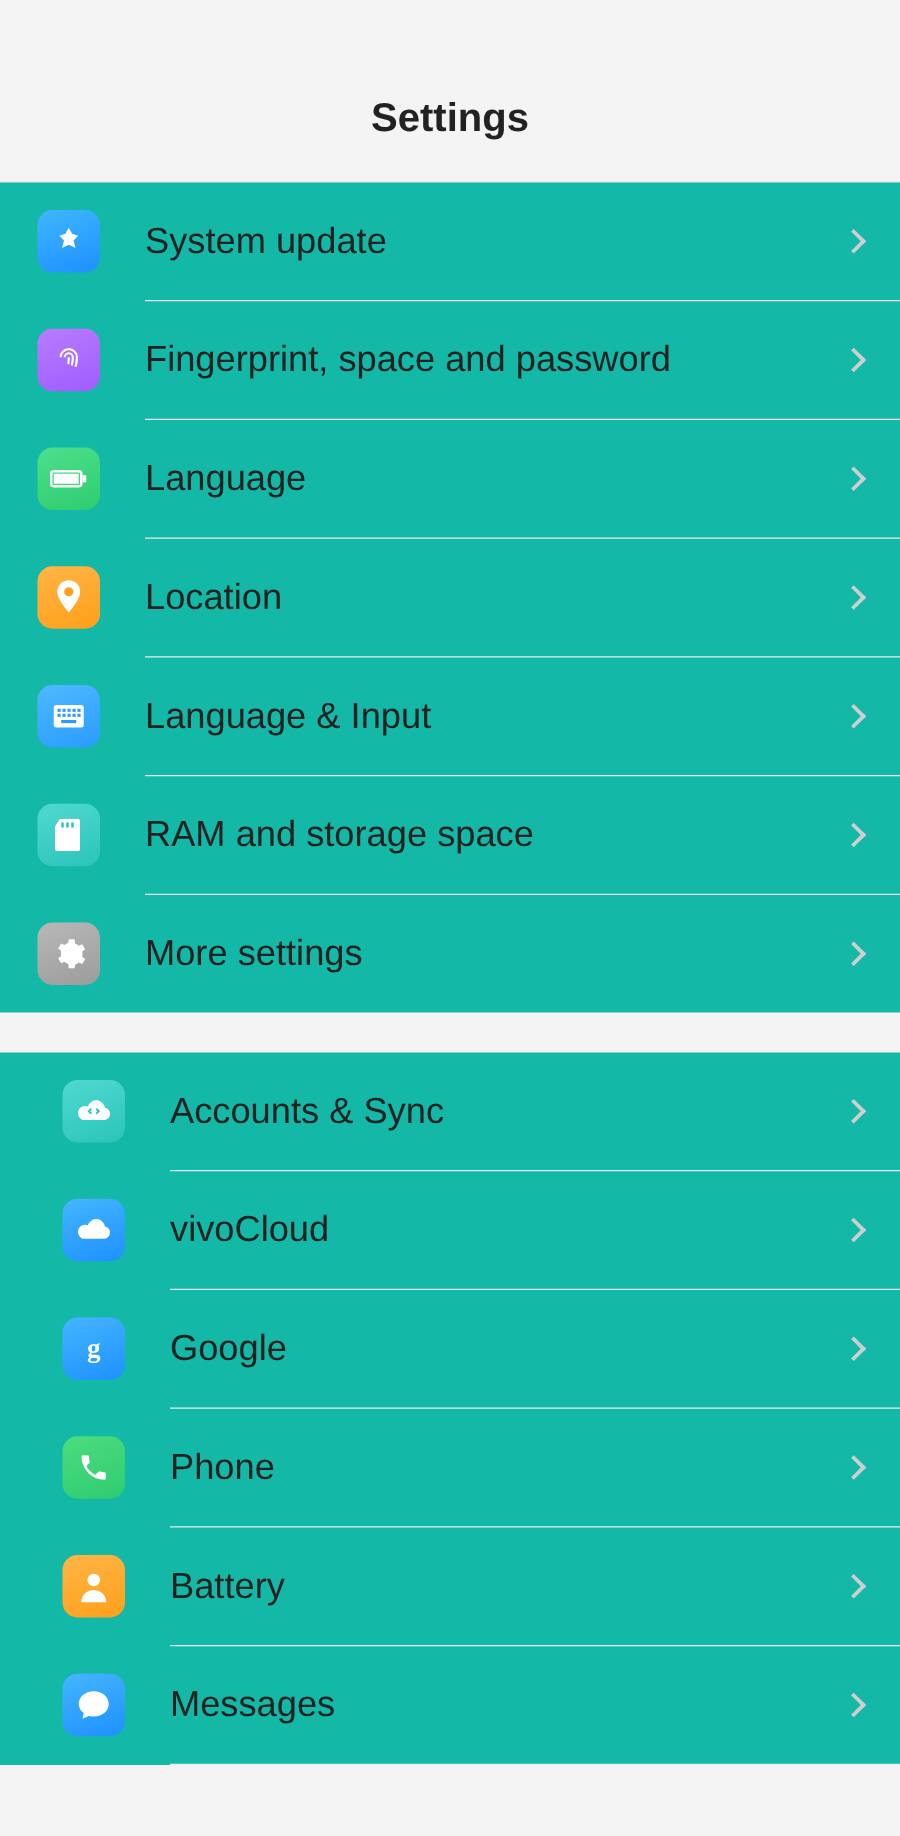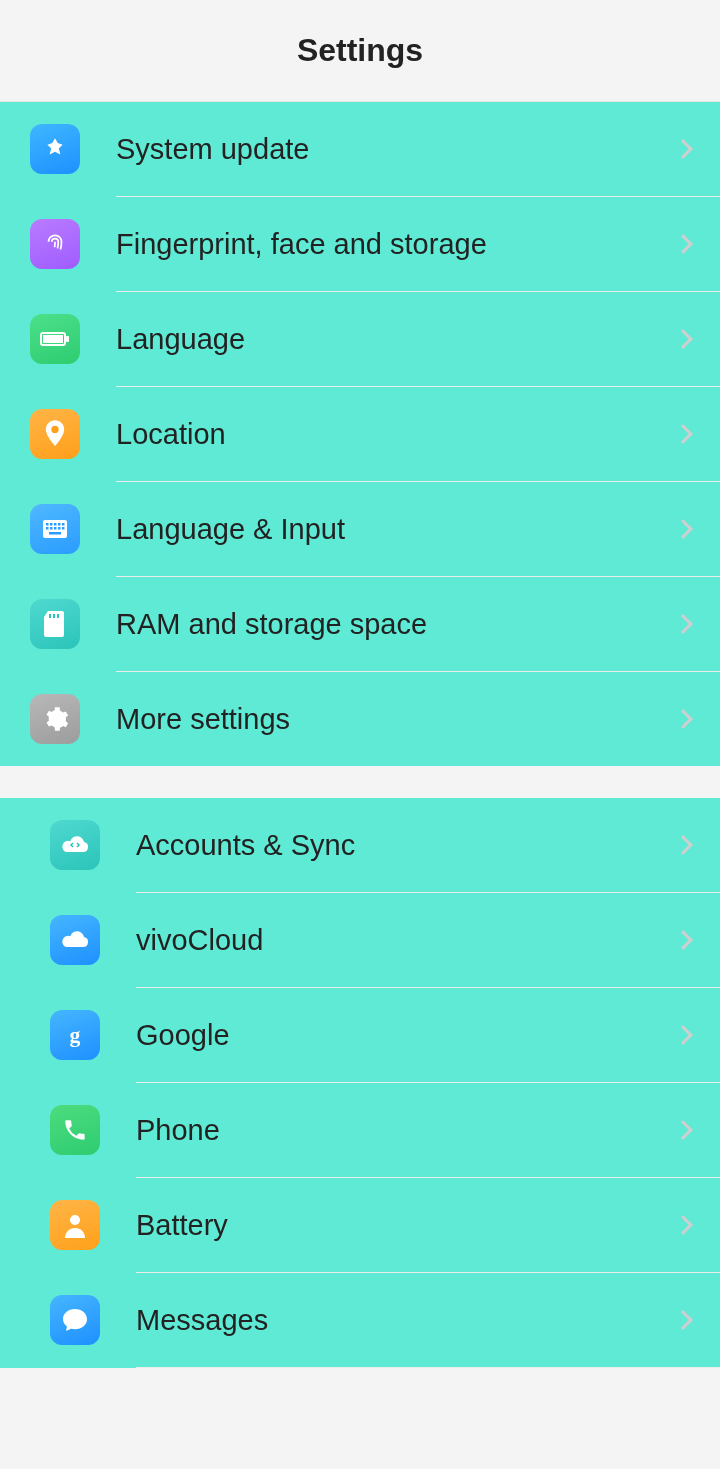--- a/index.html
+++ b/index.html
@@ -1,19 +1,19 @@
 <!DOCTYPE html>
 <html><head>
 <meta charset="utf-8">
 <style>
   * { margin: 0; padding: 0; box-sizing: border-box; }
   html, body { width: 720px; height: 1469px; font-family: -apple-system, "Helvetica Neue", Arial, sans-serif; background: #f4f4f4; overflow: hidden; }
-  .header { height: 102px; display: flex; align-items: center; justify-content: center; border-bottom: 1px solid #e7e7e7; }
+  .header { height: 102px; display: flex; align-items: center; justify-content: center; border-bottom: 1px solid #e7e7e7; margin-top: 44px; }
   .header-title { font-size: 32px; font-weight: 700; color: #222; }
-  .group { background: #5eead4; }
+  .group { background: #14b8a6; }
   .group + .group { margin-top: 32px; padding-left: 20px; }
   .item { display: flex; align-items: center; height: 94px; padding-left: 30px; padding-right: 20px; cursor: pointer; }
   .icon-wrap { width: 50px; height: 50px; border-radius: 12px; display: flex; align-items: center; justify-content: center; color: #fff; flex-shrink: 0; }
   .label { flex: 1; font-size: 29px; color: #222; margin-left: 36px; }
   .chevron { width: 14px; height: 14px; border-top: 3px solid #cfcfcf; border-right: 3px solid #cfcfcf; transform: rotate(45deg); margin-right: 10px; flex-shrink: 0; }
   .divider { margin-left: 116px; height: 1px; background: #ececec; }
   
   .bg-blue1 { background: linear-gradient(160deg,#3fb7ff,#1e90ff); }
   .bg-purple { background: linear-gradient(160deg,#b87cff,#a05cff); }
   .bg-green { background: linear-gradient(160deg,#4ce08a,#2ecc71); }
@@ -47,21 +47,21 @@
     <div class="chevron"></div>
   </div>
   <div class="divider"></div>
 
   <div class="item">
     <div class="icon-wrap bg-purple">
       <svg width="26" height="26" viewBox="0 0 24 24" fill="none" stroke="white" stroke-width="1.6">
           <path d="M6 10a6 6 0 0112 0c0 4-1 7-1 7M9 10a3 3 0 016 0c0 3-.7 6-.7 6M12 10c0 2-.3 5-.3 5"></path>
         </svg>
     </div>
-    <div class="label">Fingerprint, face and storage</div>
+    <div class="label">Fingerprint, space and password</div>
     <div class="chevron"></div>
   </div>
   <div class="divider"></div>
 
   <div class="item">
     <div class="icon-wrap bg-green">
       <svg width="30" height="18" viewBox="0 0 30 18">
           <rect x="1" y="3" width="24" height="12" rx="2" fill="none" stroke="white" stroke-width="2"></rect>
           <rect x="3" y="5" width="20" height="8" fill="white"></rect>
           <rect x="26" y="6" width="3" height="6" rx="1" fill="white"></rect>

